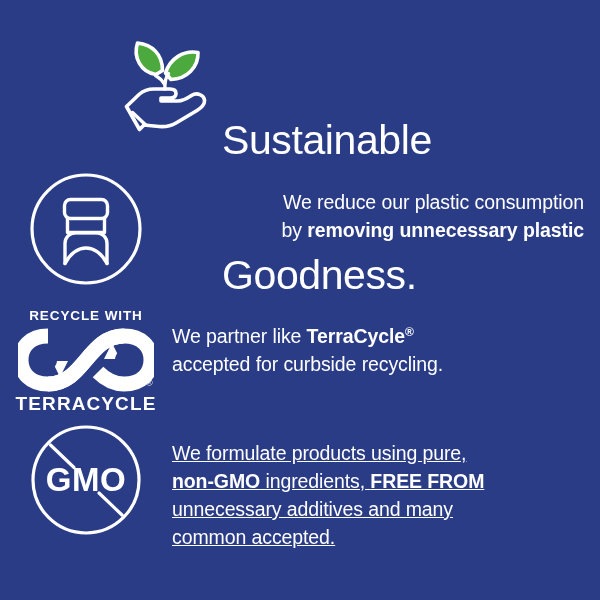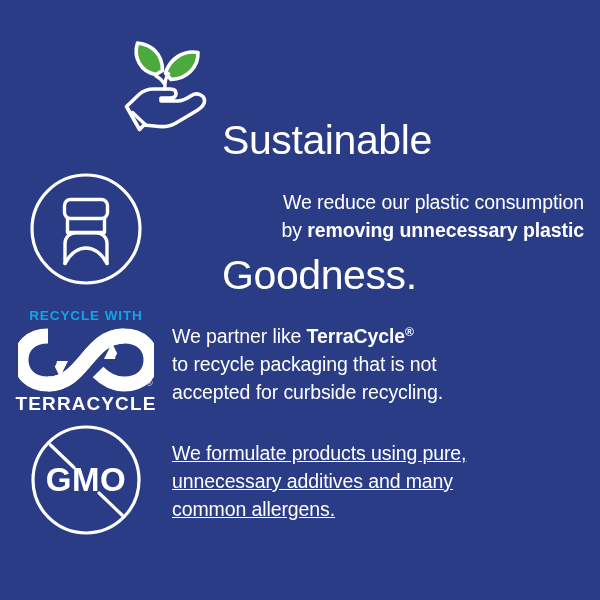--- a/index.html
+++ b/index.html
@@ -100,21 +100,21 @@
   }
 
   
   .terra-badge {
     width: 140px;
     display: flex;
     flex-direction: column;
     align-items: center;
   }
   .terra-top {
-    color: #0ea5e9;
+    color: #ffffff;
     font-size: 13.5px;
     font-weight: 700;
     letter-spacing: 0.9px;
     line-height: 16px;
     margin-bottom: 4px;
   }
   .terra-bottom {
     color: #ffffff;
     font-size: 19px;
     font-weight: 700;
@@ -200,35 +200,35 @@
 
           <circle cx="28" cy="32" r="11" fill="#2a3c86"></circle>
           <circle cx="108" cy="32" r="11" fill="#2a3c86"></circle>
           <text x="128" y="58" fill="#ffffff" font-size="9" font-family="Liberation Sans, sans-serif">®</text>
         </svg>
         <div class="terra-bottom">TERRACYCLE</div>
       </div>
     </div>
     <div class="copy">
         <span class="line"><span>We partner like </span><b>TerraCycle<sup class="reg">®</sup></b></span>
-        <span class="line"><span>to recycle packaging that is not</span></span>
         <span class="line"><span>accepted for curbside recycling.</span></span>
       </div>
   </div>
 
   <div class="row row-gmo">
     <div class="icon-cell">
       <svg width="114" height="110" viewBox="0 0 114 110" xmlns="http://www.w3.org/2000/svg">
         <circle cx="57" cy="55" r="53" fill="none" stroke="#ffffff" stroke-width="3.2"></circle>
 
         <path d="M21.5 20 L45 42.5" fill="none" stroke="#ffffff" stroke-width="3.2" stroke-linecap="round"></path>
         <path d="M70 68 L93 90" fill="none" stroke="#ffffff" stroke-width="3.2" stroke-linecap="round"></path>
         <text x="57" y="66" text-anchor="middle" fill="#ffffff" font-family="Liberation Sans, sans-serif" font-size="33" font-weight="700" letter-spacing="0.5">GMO</text>
       </svg>
     </div>
     <div class="copy">
         <span class="line"><span>We formulate products using pure,</span></span>
+        <span class="line"><b>non-GMO</b><span> ingredients, </span><b>FREE FROM</b></span>
         <span class="line"><span>unnecessary additives and many</span></span>
-        <span class="line"><span>common allergens.</span></span>
+        <span class="line"><span>common accepted.</span></span>
       </div>
   </div>
 
 </div>
 
 </body></html>

